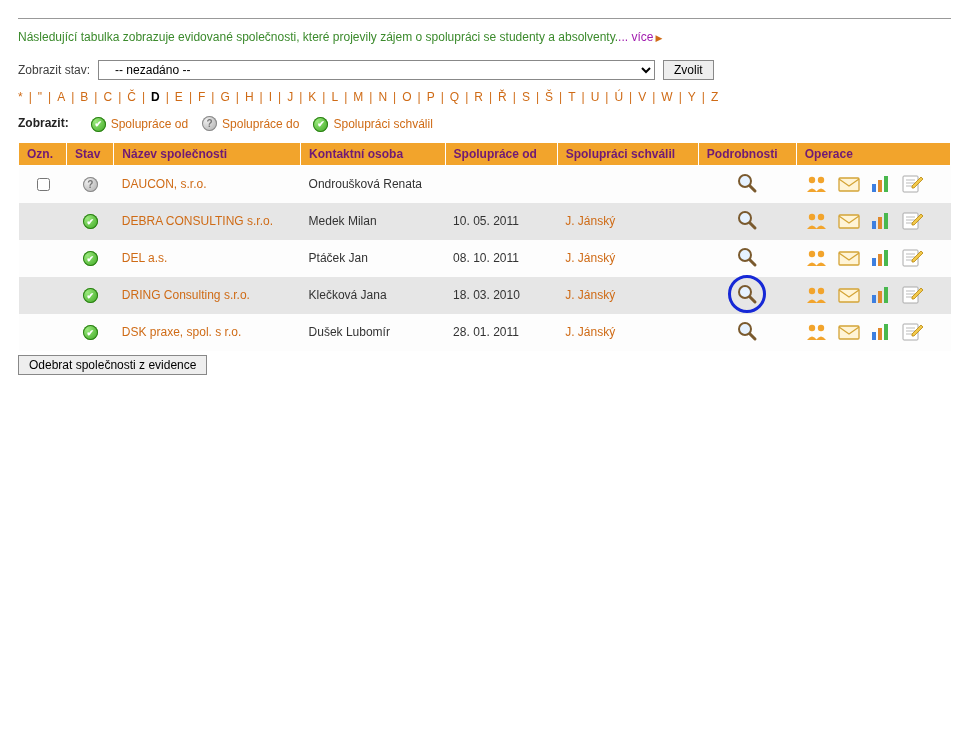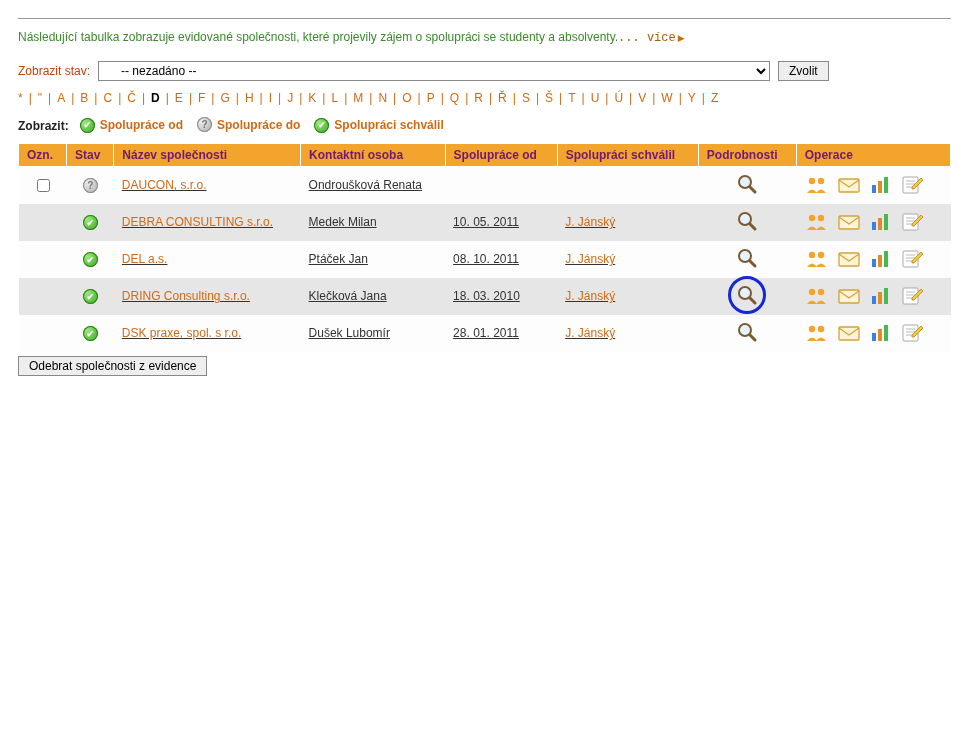--- a/index.html
+++ b/index.html
@@ -11,55 +11,55 @@
     width: 933px;
   }
   h1 {
     font-size: 22px;
     font-weight: bold;
     margin: 0 0 6px 0;
     color: #222;
   }
   hr.title-hr { border: none; border-top: 1px solid #999; margin: 0 0 10px 0; }
   .intro { color: #3b8a2c; margin: 8px 0; line-height: 1.45; }
-  .intro .more-link { color: #a16207; cursor: pointer; font-family: Liberation Mono, monospace; }
+  .intro .more-link { color: #a21caf; cursor: pointer; }
   .arrow { color: #cf6b16; font-size: 9px; margin-left: 2px; }
   .filter-row { margin: 14px 0 10px 0; display: flex; align-items: center; gap: 8px; }
-  .filter-row label { color: #c2410c; }
+  .filter-row label { color: #404040; }
   .filter-row select {
     font-family: inherit; font-size: 12px;
-    width: 672px; border: 1px solid #888; background: #fff; padding: 1px 18px;
+    width: 557px; border: 1px solid #888; background: #fff; padding: 1px 12px;
   }
   .btn {
     font-family: inherit; font-size: 12px;
     background: #eee; border: 1px solid #888; border-radius: 0;
     padding: 2px 10px; cursor: pointer;
   }
   .alpha-row { margin: 8px 0 12px 0; color: #cf6b16; }
   .alpha-row .sep { color: #cf6b16; margin: 0 6px; }
   .alpha-row .letter { color: #cf6b16; cursor: pointer; }
   .alpha-row .letter.active { font-weight: bold; color: #000; }
-  .legend { margin: 8px 0 10px 0; display: flex; align-items: flex-end; gap: 5px; color: #222; font-weight: bold; }
+  .legend { margin: 8px 0 10px 0; display: flex; align-items: flex-start; gap: 16px; color: #222; }
   .legend b { margin-right: 6px; }
   .legend .leg-item { display: inline-flex; align-items: center; gap: 5px; color: #cf6b16; }
   .icon-circle {
     width: 15px; height: 15px; border-radius: 50%;
     display: inline-flex; align-items: center; justify-content: center;
     font-size: 10px; font-weight: bold; box-sizing: border-box;
   }
   .ic-green { background: radial-gradient(circle at 30% 30%, #9ae97d, #3aa51e); color: #fff; box-shadow: inset 0 0 0 1px #2b7e15; }
   .ic-gray  { background: radial-gradient(circle at 30% 30%, #eee, #aaa); color: #777; box-shadow: inset 0 0 0 1px #888; }
   .ic-green::after { content: "✔"; font-size: 9px; }
   .ic-gray::after  { content: "?"; font-size: 10px; font-weight: bold; }
   table.companies { width: 100%; border-collapse: collapse; }
   table.companies th {
     background: #f2a42c; color: #701a75; font-weight: bold; text-align: left;
     padding: 4px 8px; font-size: 12px; border: 1px solid #fff;
   }
-  table.companies td { padding: 6px 8px; vertical-align: middle; text-decoration: underline; }
+  table.companies td { padding: 6px 8px; vertical-align: middle; }
   table.companies tr.row-even td { background: #fdfdfd; }
   table.companies tr.row-odd td { background: #e6e6e6; }
   .company-link { color: #cf6b16; cursor: pointer; }
   .approver { color: #cf6b16; }
   .ops { display: flex; gap: 6px; align-items: center; }
   .op-icon, .magnifier {
     width: 26px; height: 22px; display: inline-flex; align-items: center; justify-content: center;
     cursor: pointer;
   }
   .magnifier svg, .op-icon svg { display: block; }

